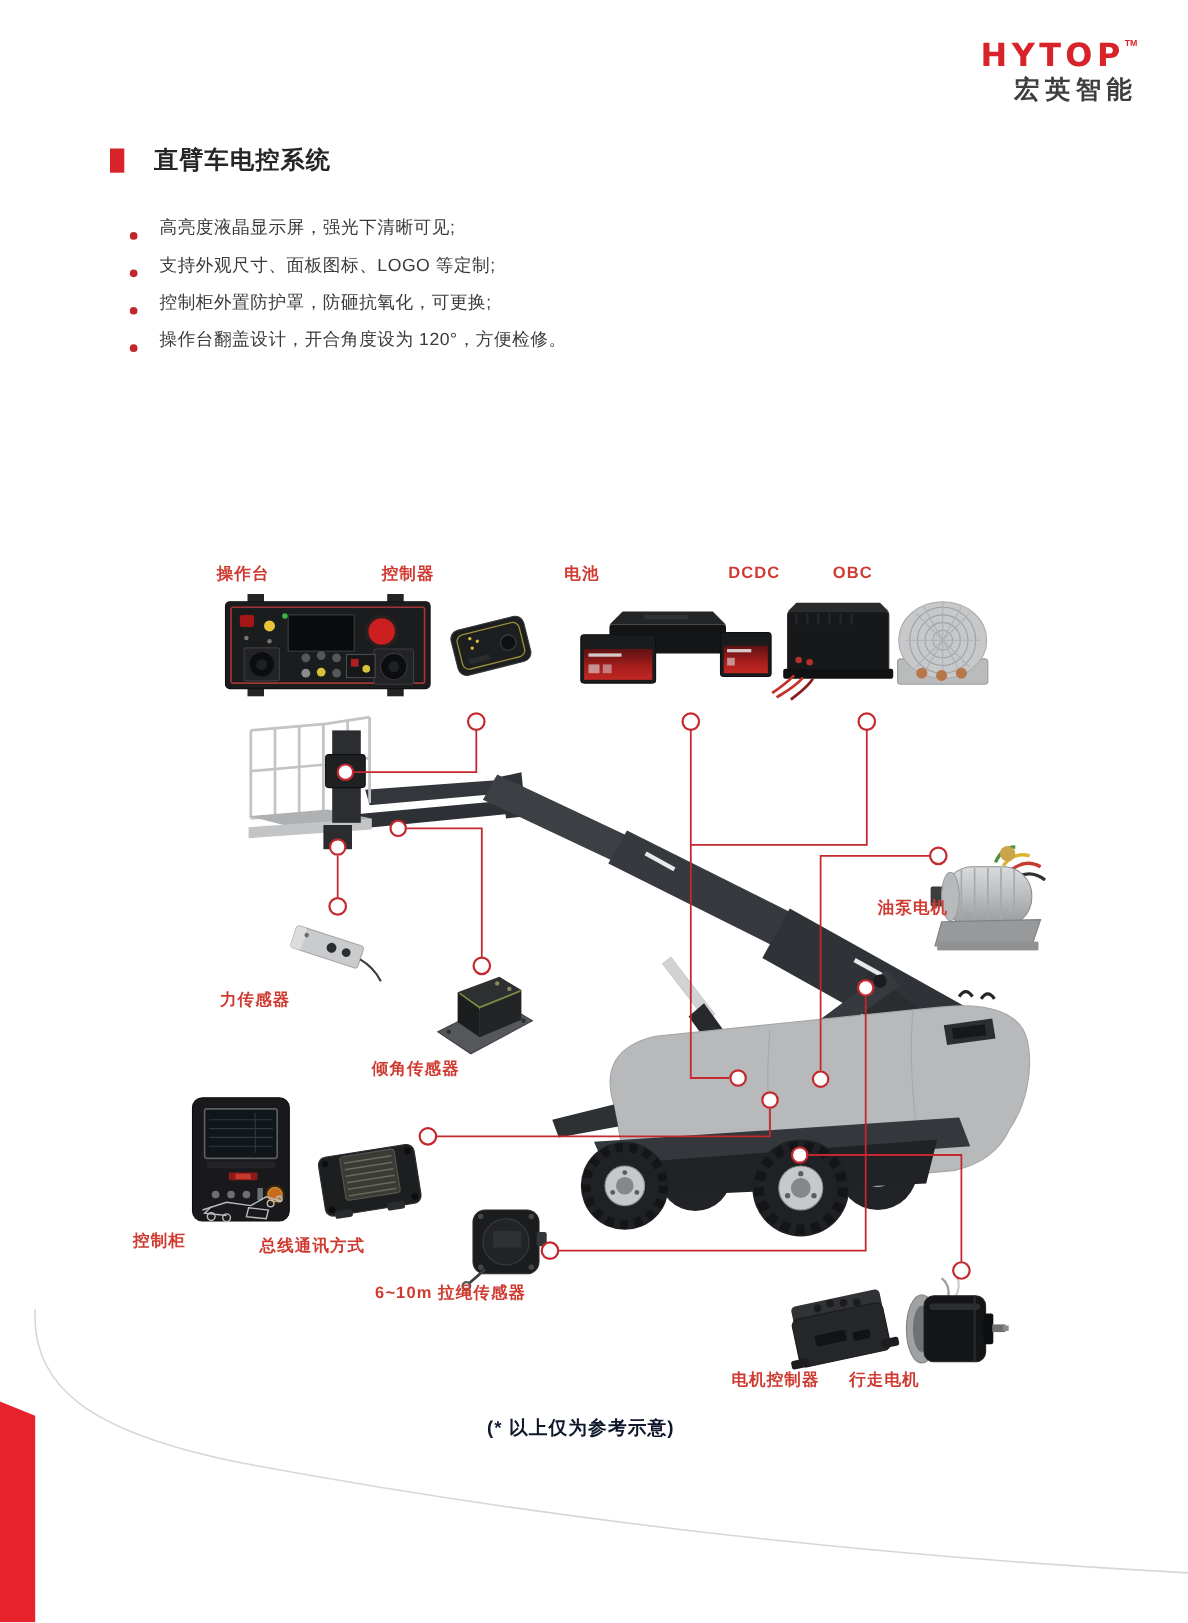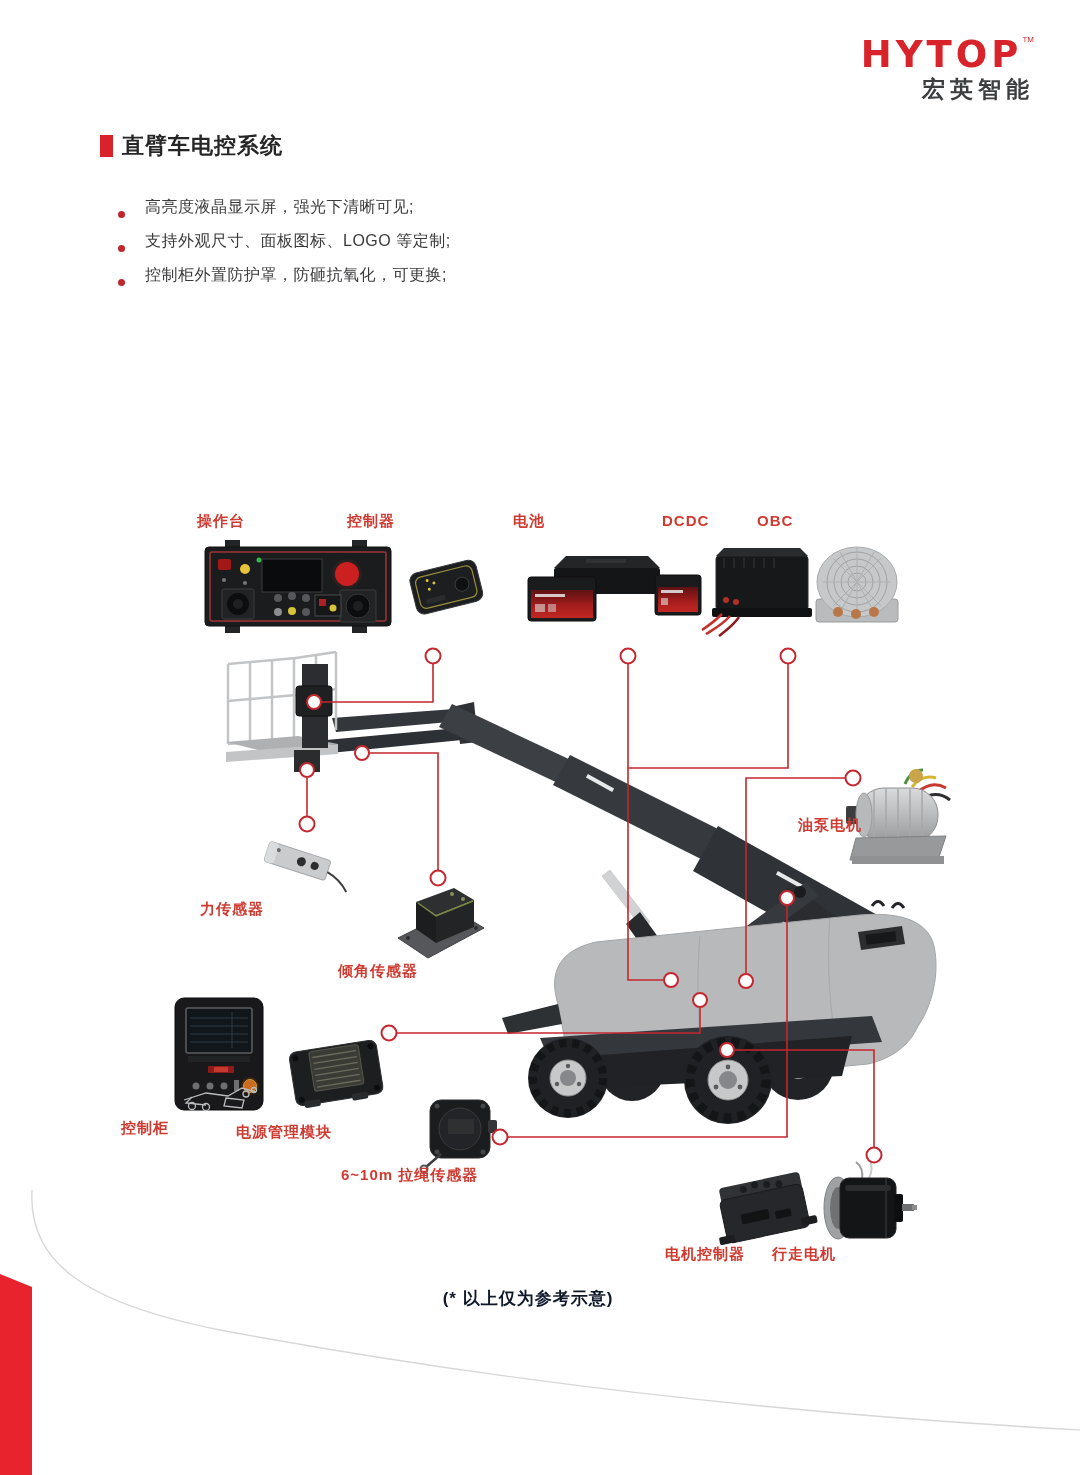--- a/index.html
+++ b/index.html
@@ -12,27 +12,27 @@
   }
   html,body{margin:0;padding:0;}
   body{
     width:1080px;height:1475px;position:relative;background:#ffffff;
     font-family:"Liberation Sans","DejaVu Sans",sans-serif;overflow:hidden;
   }
   .abs{position:absolute;}
   
   .logo{top:36px;right:46px;text-align:right;line-height:1;}
   .logo .brand{
-    color:var(--accent-red);font-size:37px;font-weight:800;letter-spacing:4px;
+    color:var(--accent-red);font-size:29px;font-weight:800;letter-spacing:4px;
     font-family:"DejaVu Sans","Liberation Sans",sans-serif;
   }
-  .logo .tm{font-size:8px;vertical-align:top;color:var(--accent-red);font-weight:400;letter-spacing:0;}
+  .logo .tm{font-size:8px;vertical-align:top;color:var(--accent-red);font-weight:700;letter-spacing:0;}
   .logo .cn{margin-top:5px;color:var(--logo-gray);font-size:23px;font-weight:700;letter-spacing:5px;}
   
-  .section-title{top:131px;left:100px;display:flex;align-items:center;gap:9px;}
+  .section-title{top:131px;left:100px;display:flex;align-items:center;gap:27px;}
   .title-bar{width:13px;height:22px;background:var(--accent-red);}
   .section-title h1{margin:0;font-size:22px;font-weight:700;color:#262626;letter-spacing:1px;}
   
   .features{top:184px;left:118px;margin:0;padding:0;list-style:none;}
   .features li{display:flex;align-items:flex-end;height:34px;}
   .features .dot{width:7px;height:7px;border-radius:50%;background:#c0262c;margin-right:20px;flex:none;}
   .features .ftext{font-size:16px;color:#3a3a3c;letter-spacing:0.5px;}
   
   .dlabel{
     width:200px;margin-left:-100px;text-align:left;
@@ -67,20 +67,24 @@
       <span class="dot"></span>
       <span class="ftext">高亮度液晶显示屏，强光下清晰可见;</span>
     </li>
   <li>
       <span class="dot"></span>
       <span class="ftext">支持外观尺寸、面板图标、LOGO 等定制;</span>
     </li>
   <li>
       <span class="dot"></span>
       <span class="ftext">控制柜外置防护罩，防砸抗氧化，可更换;</span>
+    </li>
+  <li>
+      <span class="dot"></span>
+      <span class="ftext">操作台翻盖设计，开合角度设为 120°，方便检修。</span>
     </li>
 </ul>
 
 <svg class="abs art" width="1080" height="1475" viewBox="0 0 1080 1475">
 
   <defs>
     <linearGradient id="batGrad" x1="0" y1="0" x2="0" y2="1">
       <stop offset="0" stop-color="#5d1113"></stop>
         <stop offset="0.55" stop-color="#a31d1c"></stop>
         <stop offset="1" stop-color="#c22723"></stop>
@@ -442,18 +446,18 @@
 
 <div class="abs dlabel" style="left:297px;top:512px;">操作台</div>
 <div class="abs dlabel" style="left:447px;top:512px;">控制器</div>
 <div class="abs dlabel" style="left:613px;top:512px;">电池</div>
 <div class="abs dlabel" style="left:762px;top:512px;">DCDC</div>
 <div class="abs dlabel" style="left:857px;top:512px;">OBC</div>
 <div class="abs dlabel" style="left:300px;top:900px;">力传感器</div>
 <div class="abs dlabel" style="left:438px;top:962px;">倾角传感器</div>
 <div class="abs dlabel" style="left:898px;top:816px;">油泵电机</div>
 <div class="abs dlabel" style="left:221px;top:1119px;">控制柜</div>
-<div class="abs dlabel" style="left:336px;top:1123px;">电源管理模块</div>
+<div class="abs dlabel" style="left:336px;top:1123px;">总线通讯方式</div>
 <div class="abs dlabel" style="left:441px;top:1166px;">6~10m 拉绳传感器</div>
 <div class="abs dlabel" style="left:765px;top:1245px;">电机控制器</div>
 <div class="abs dlabel" style="left:872px;top:1245px;">行走电机</div>
 
 <div class="abs note">(* 以上仅为参考示意)</div>
 
 </body></html>

